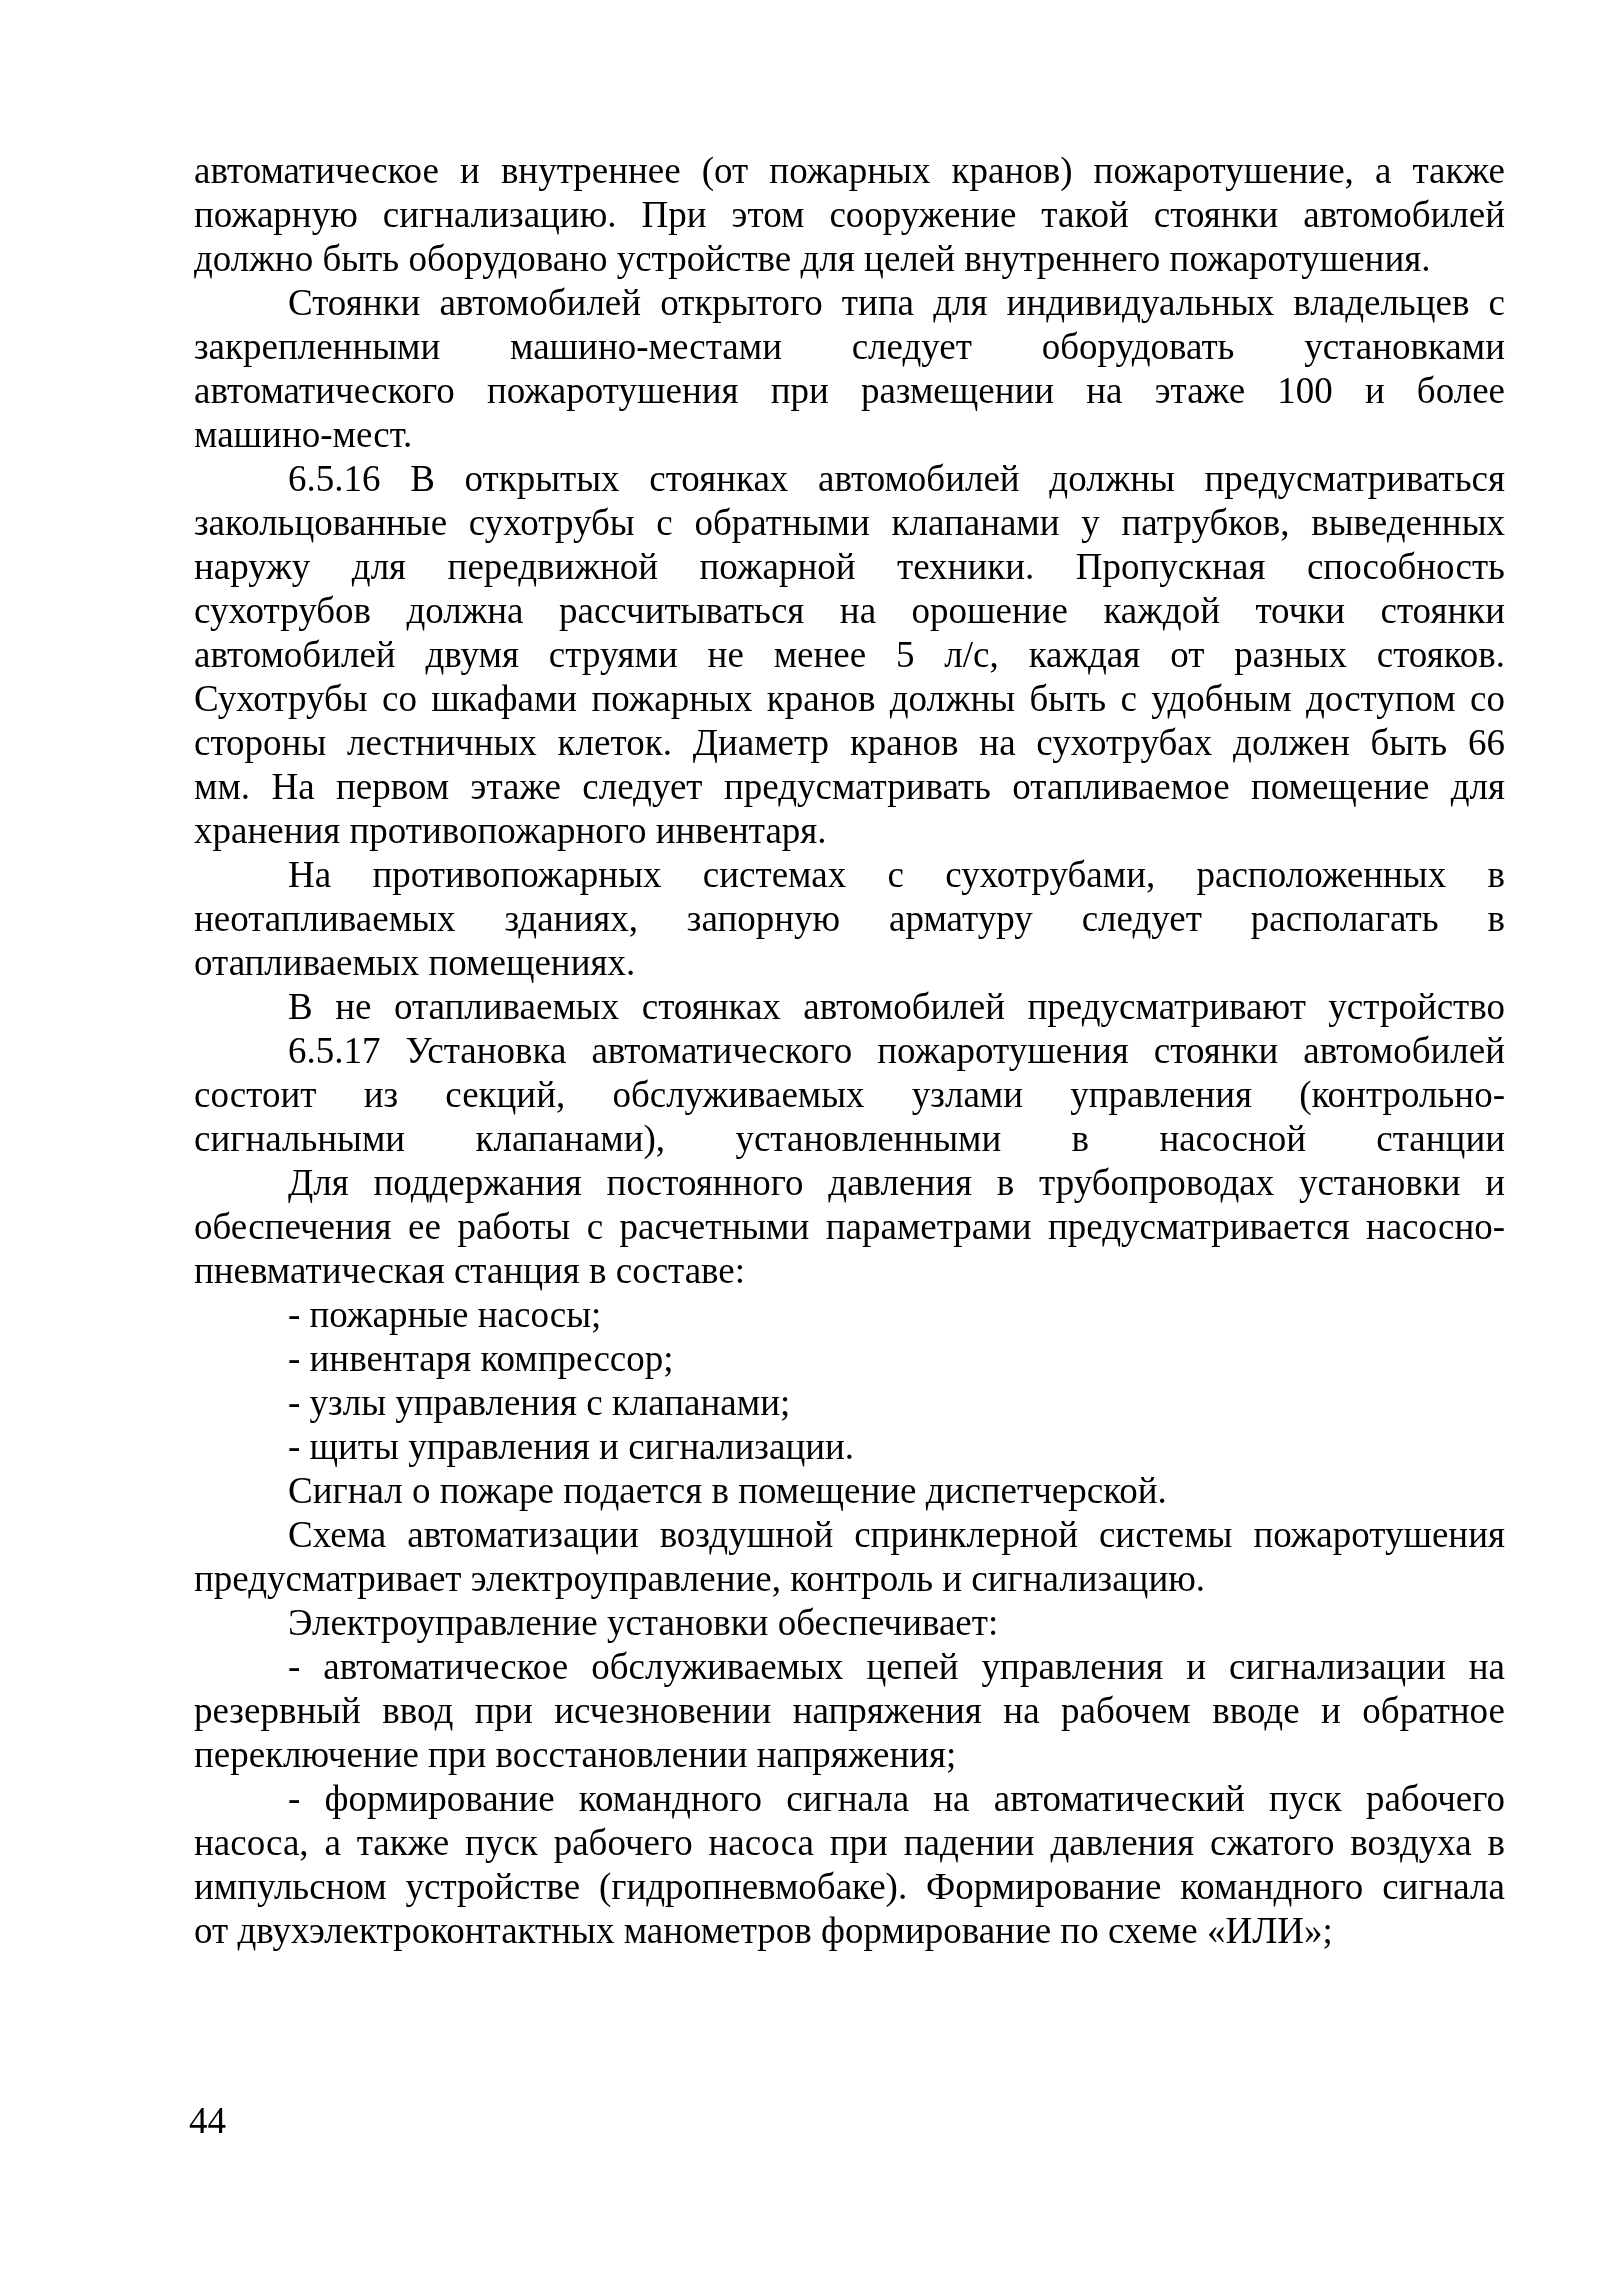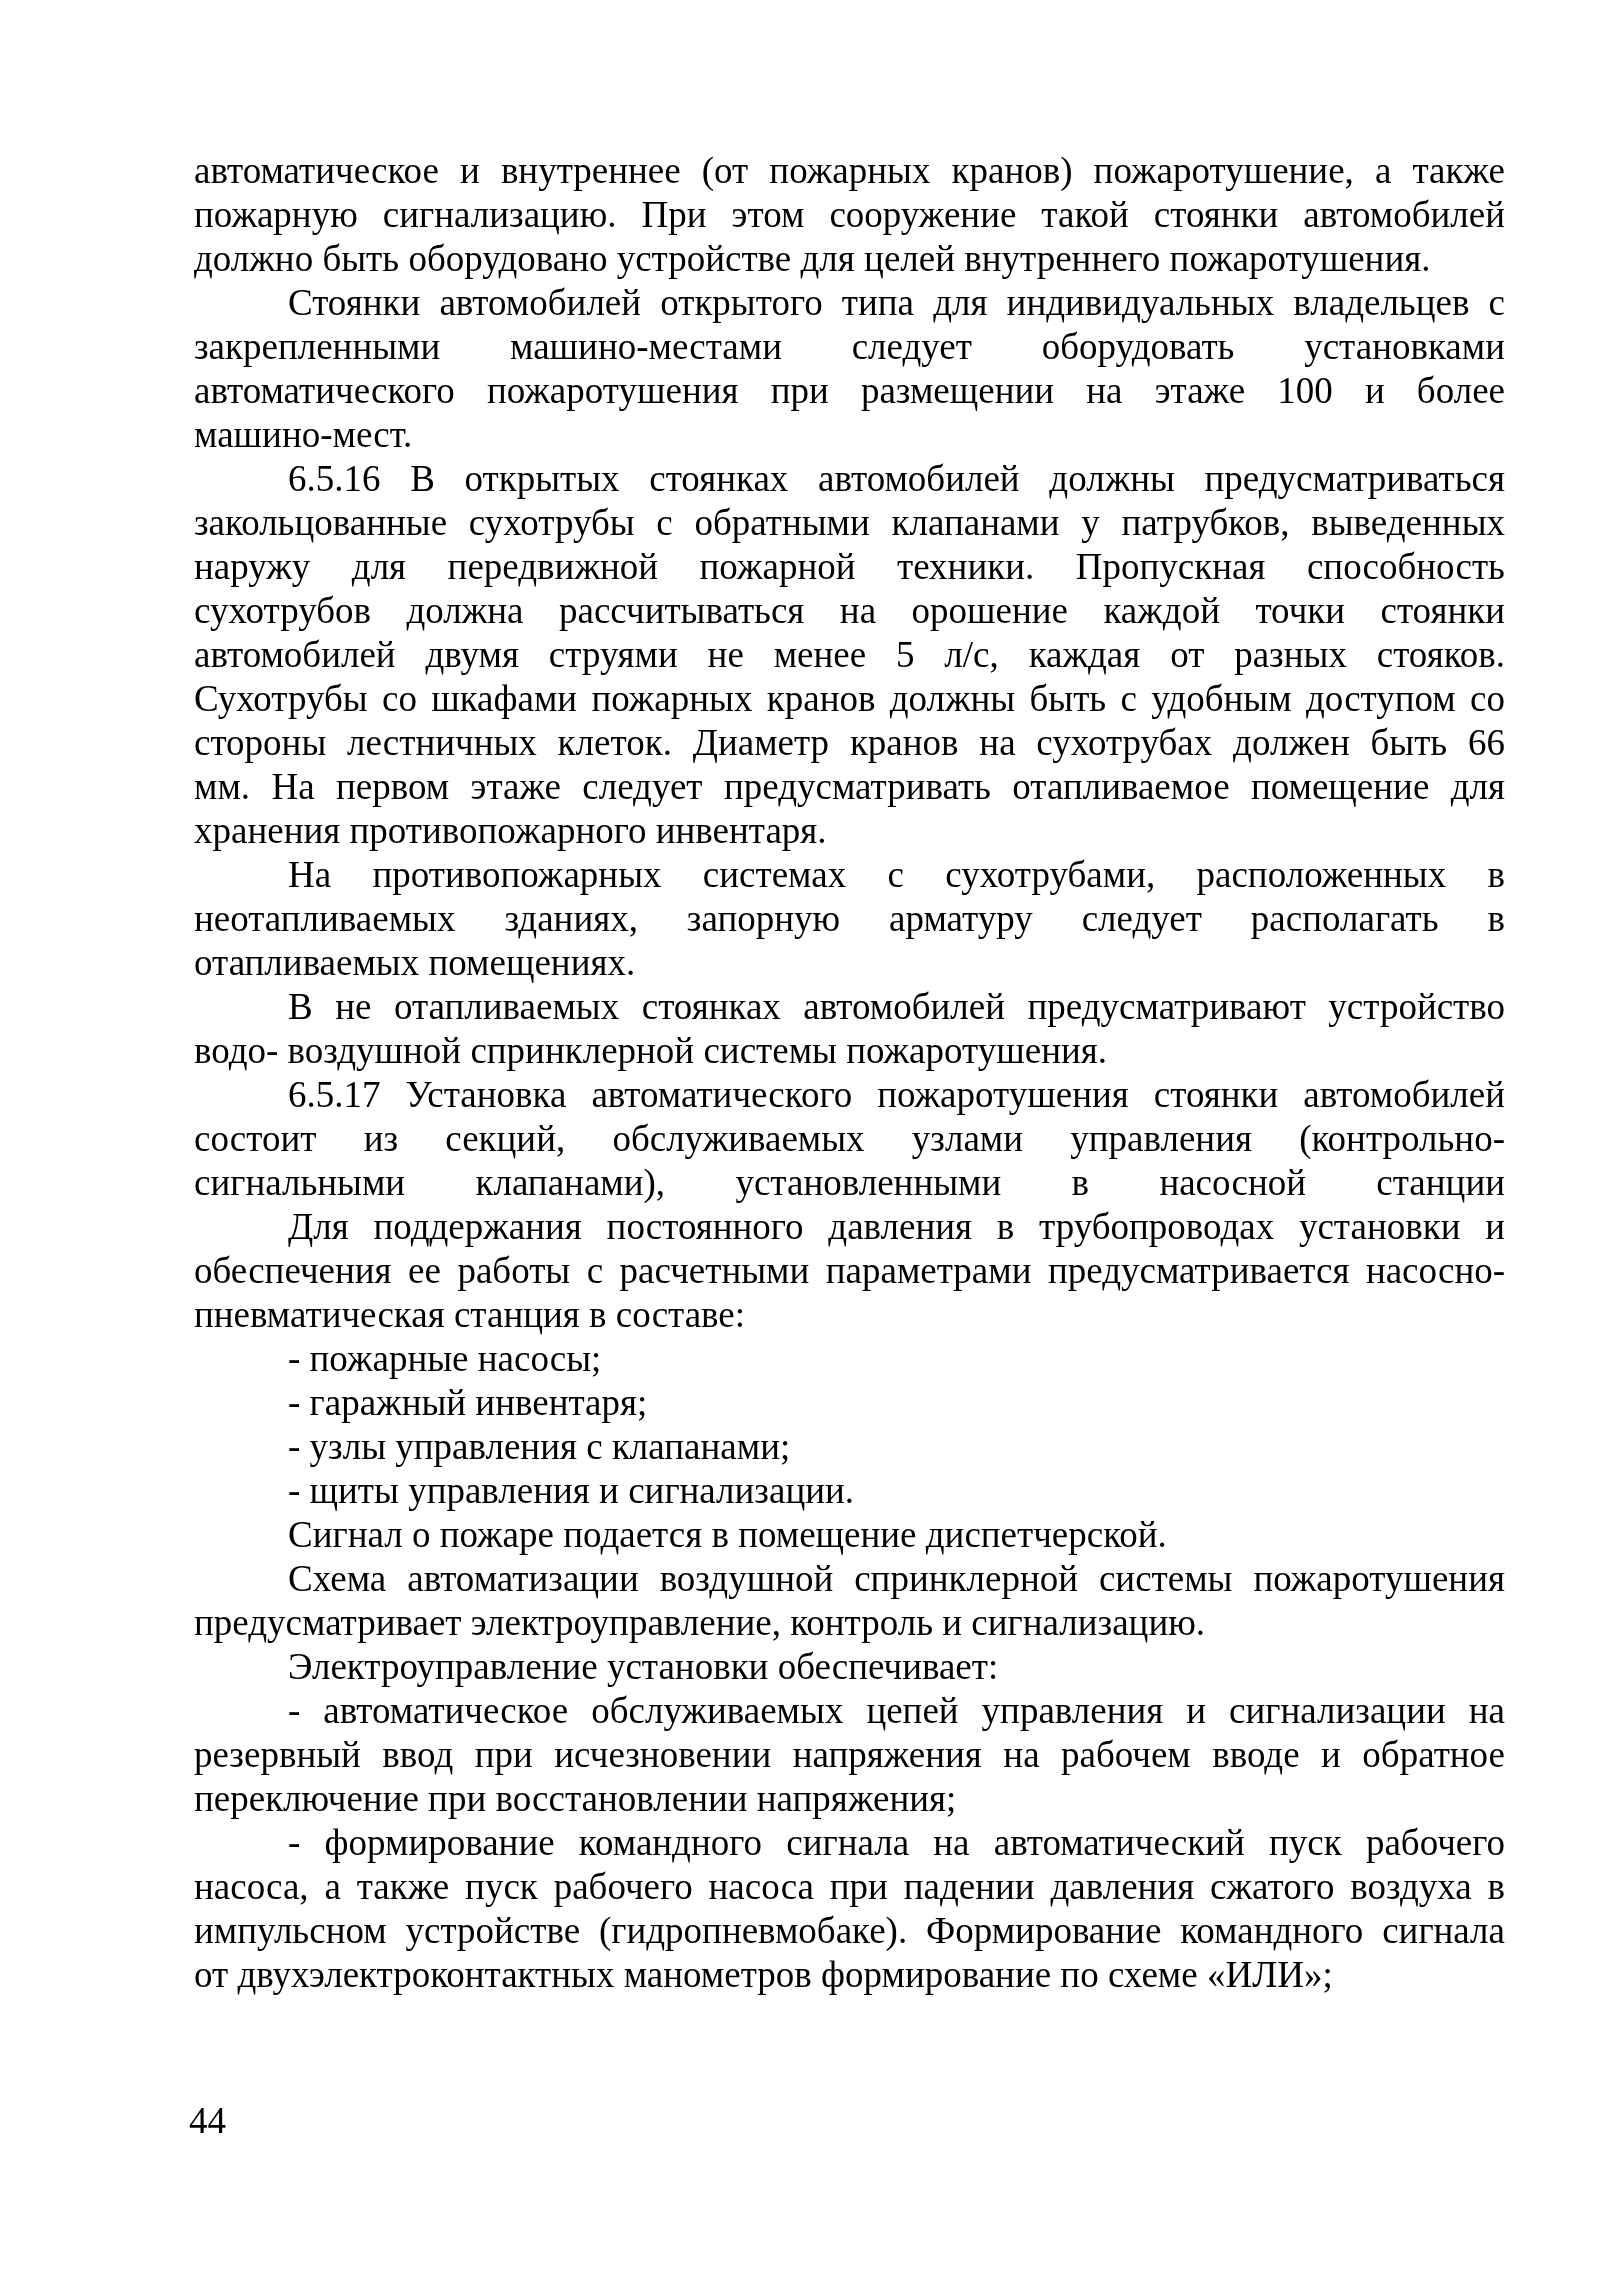--- a/index.html
+++ b/index.html
@@ -61,29 +61,28 @@
       <div class="line">сухотрубов должна рассчитываться на орошение каждой точки стоянки</div>
       <div class="line">автомобилей двумя струями не менее 5 л/с, каждая от разных стояков.</div>
       <div class="line">Сухотрубы со шкафами пожарных кранов должны быть с удобным доступом со</div>
       <div class="line">стороны лестничных клеток. Диаметр кранов на сухотрубах должен быть 66</div>
       <div class="line">мм. На первом этаже следует предусматривать отапливаемое помещение для</div>
       <div class="line last">хранения противопожарного инвентаря.</div>
       <div class="line indent">На противопожарных системах с сухотрубами, расположенных в</div>
       <div class="line">неотапливаемых зданиях, запорную арматуру следует располагать в</div>
       <div class="line last">отапливаемых помещениях.</div>
       <div class="line indent">В не отапливаемых стоянках автомобилей предусматривают устройство</div>
-      <div class="line last">водо- воздушной спринклерной системы пожаротушения.</div>
       <div class="line indent">6.5.17 Установка автоматического пожаротушения стоянки автомобилей</div>
       <div class="line">состоит из секций, обслуживаемых узлами управления (контрольно-</div>
       <div class="line">сигнальными клапанами), установленными в насосной станции</div>
       <div class="line indent">Для поддержания постоянного давления в трубопроводах установки и</div>
       <div class="line">обеспечения ее работы с расчетными параметрами предусматривается насосно-</div>
       <div class="line last">пневматическая станция в составе:</div>
       <div class="line indent last">- пожарные насосы;</div>
-      <div class="line indent last">- гаражный инвентаря;</div>
+      <div class="line indent last">- инвентаря компрессор;</div>
       <div class="line indent last">- узлы управления с клапанами;</div>
       <div class="line indent last">- щиты управления и сигнализации.</div>
       <div class="line indent last">Сигнал о пожаре подается в помещение диспетчерской.</div>
       <div class="line indent">Схема автоматизации воздушной спринклерной системы пожаротушения</div>
       <div class="line last">предусматривает электроуправление, контроль и сигнализацию.</div>
       <div class="line indent last">Электроуправление установки обеспечивает:</div>
       <div class="line indent">- автоматическое обслуживаемых цепей управления и сигнализации на</div>
       <div class="line">резервный ввод при исчезновении напряжения на рабочем вводе и обратное</div>
       <div class="line last">переключение при восстановлении напряжения;</div>
       <div class="line indent">- формирование командного сигнала на автоматический пуск рабочего</div>

